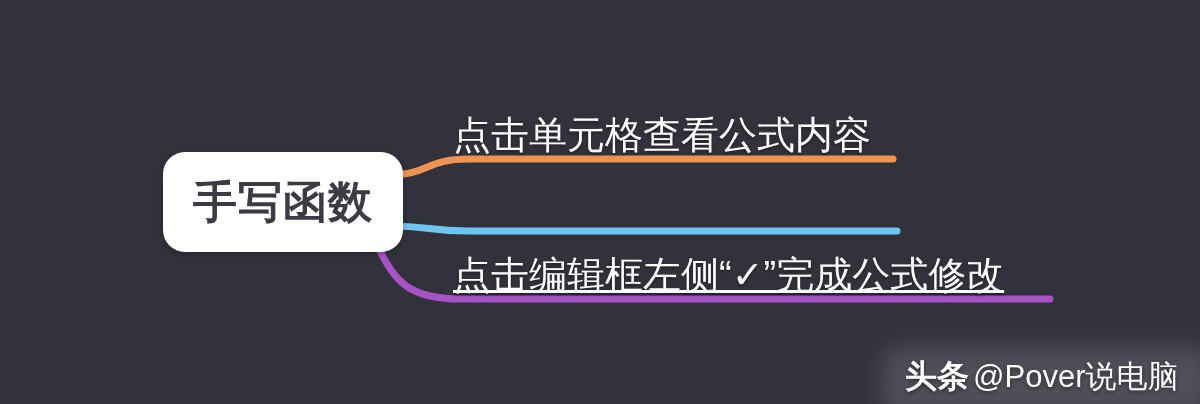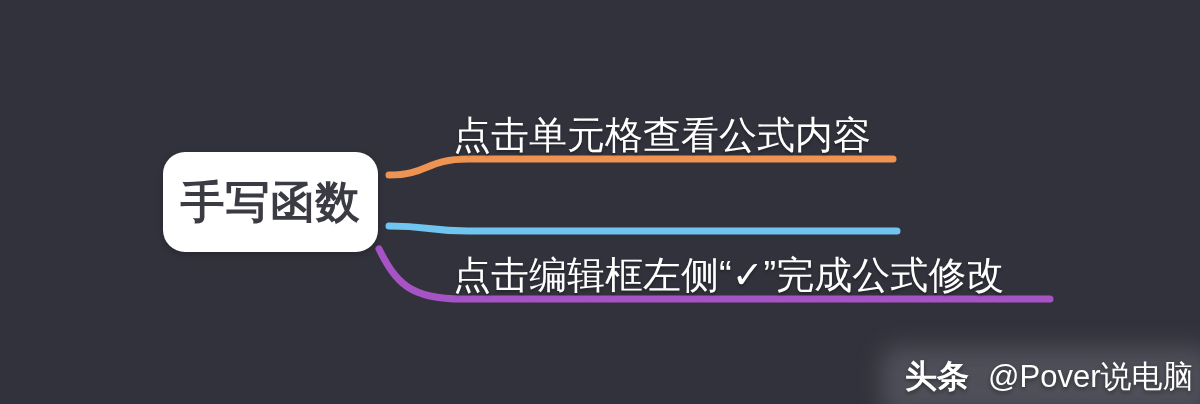--- a/index.html
+++ b/index.html
@@ -18,21 +18,21 @@
     position: absolute;
     left: 0; top: 0;
     width: 1200px;
     height: 404px;
     display: block;
   }
   .root-node {
     position: absolute;
     left: 163px;
     top: 152px;
-    width: 215px;
+    width: 240px;
     height: 100px;
     background: #FFFFFF;
     border-radius: 22px;
     display: flex;
     align-items: center;
     justify-content: center;
     box-shadow: 0 2px 6px rgba(0,0,0,0.25);
     box-sizing: border-box;
   }
   .root-label {
@@ -44,38 +44,38 @@
   }
   .branch-label {
     position: absolute;
     left: 453px;
     color: #FFFFFF;
     white-space: nowrap;
     text-shadow: 0 2px 3px rgba(0,0,0,0.35);
   }
   .branch-label-1 { top: 110px; font-size: 38px; text-align: right; }
   .branch-label-2 { top: 184px; font-size: 39px; }
-  .branch-label-3 { top: 250px; font-size: 38px; }
+  .branch-label-3 { top: 250px; font-size: 38px; text-decoration: underline; }
   .watermark-backdrop {
     position: absolute;
     left: 882px;
     top: 347px;
     width: 330px;
     height: 70px;
     background: rgba(150,150,158,0.30);
     border-radius: 14px;
     filter: blur(12px);
   }
   .watermark {
     position: absolute;
     left: 905px;
     top: 355px;
     display: flex;
     align-items: baseline;
-    gap: 19px;
+    gap: 4px;
     color: #FFFFFF;
     text-shadow: 0 2px 4px rgba(0,0,0,0.45);
     white-space: nowrap;
   }
   .watermark-brand {
     font-size: 32px;
     font-weight: 900;
   }
   .watermark-handle {
     font-size: 31px;

